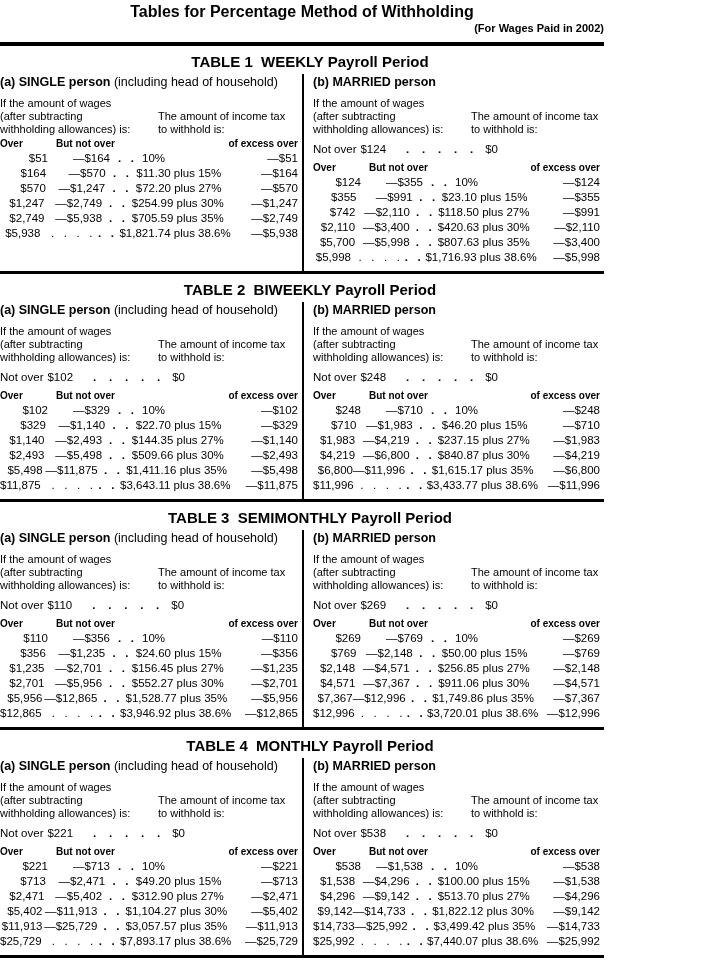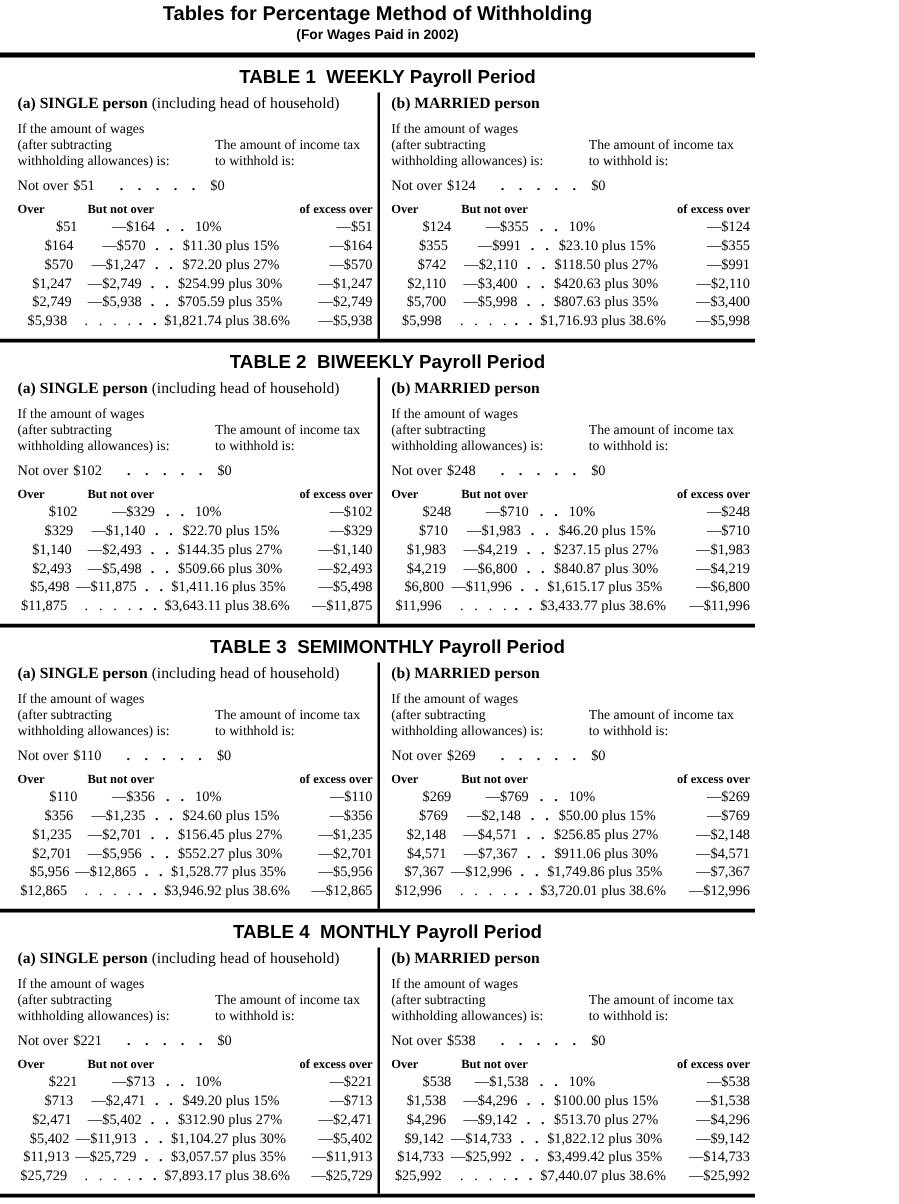--- a/index.html
+++ b/index.html
@@ -4,25 +4,25 @@
 <style>
   * { margin:0; padding:0; box-sizing:border-box; }
   html,body { background:#fff; }
   body {
     width:719px; height:963px; overflow:hidden;
     font-family:"Liberation Sans","DejaVu Sans",sans-serif;
     color:#000; background:#fff;
   }
   .page { width:604px; padding-top:2px; }
   .main-title { text-align:center; font-weight:bold; font-size:16px; line-height:19px; }
-  .subtitle   { text-align:center; font-weight:bold; font-size:11px; line-height:15px; }
+  .subtitle   { text-align:right; font-weight:bold; font-size:11px; line-height:15px; }
   .top-rule   { border-top:4px solid #000; margin-top:6px; }
   .table-title{ text-align:center; font-weight:bold; font-size:15px; padding:7px 0 4px 16px; }
   .table-body { display:flex; border-bottom:3px solid #000; }
-  .half { width:50%; padding:0 4px 6px 14px;font-family:Liberation Serif, serif; }
+  .half { width:50%; padding:0 4px 6px 0; }
   .half.married { border-left:2px solid #000; padding-left:9px; }
   .person-heading { font-size:12.5px; line-height:16px; white-space:nowrap; }
   .person-heading .bold { font-weight:bold; }
   .cond { display:flex; margin-top:7px; font-size:11px; line-height:13px; }
   .wages { width:152px; }
   .taxlab { margin-top:13px; margin-left:6px; flex:1; }
   .pre { white-space:pre-line; }
   .notover { margin:6px 0 4px 0; font-size:11.5px; line-height:14px; white-space:nowrap; }
   .notover .nov { margin-left:4px; }
   .notover .ndots { margin:0 12px 0 20px; font-weight:bold; }
@@ -50,21 +50,20 @@
     <div class="table-body">
       <div class="half single">
         <div class="person-heading"><span class="bold">(a) SINGLE person</span><span> (including head of household)</span></div>
         <div class="cond">
           <div class="wages pre">If the amount of wages
 (after subtracting
 withholding allowances) is:</div>
           <div class="taxlab pre">The amount of income tax
 to withhold is:</div>
         </div>
-        <div class="notover"><span>Not over</span><span class="nov">$51</span><span class="ndots">.&nbsp;&nbsp;&nbsp;&nbsp;.&nbsp;&nbsp;&nbsp;&nbsp;.&nbsp;&nbsp;&nbsp;&nbsp;.&nbsp;&nbsp;&nbsp;&nbsp;.</span><span>$0</span></div>
         <div class="colhead">
             <span class="h1">Over</span>
             <span class="h2">But not over</span>
             <span class="h3">of excess over</span>
           </div>
         <div class="rows">
 
         <div class="brow">
               <span class="c1">$51</span>
               <span class="c2">—$164</span>

